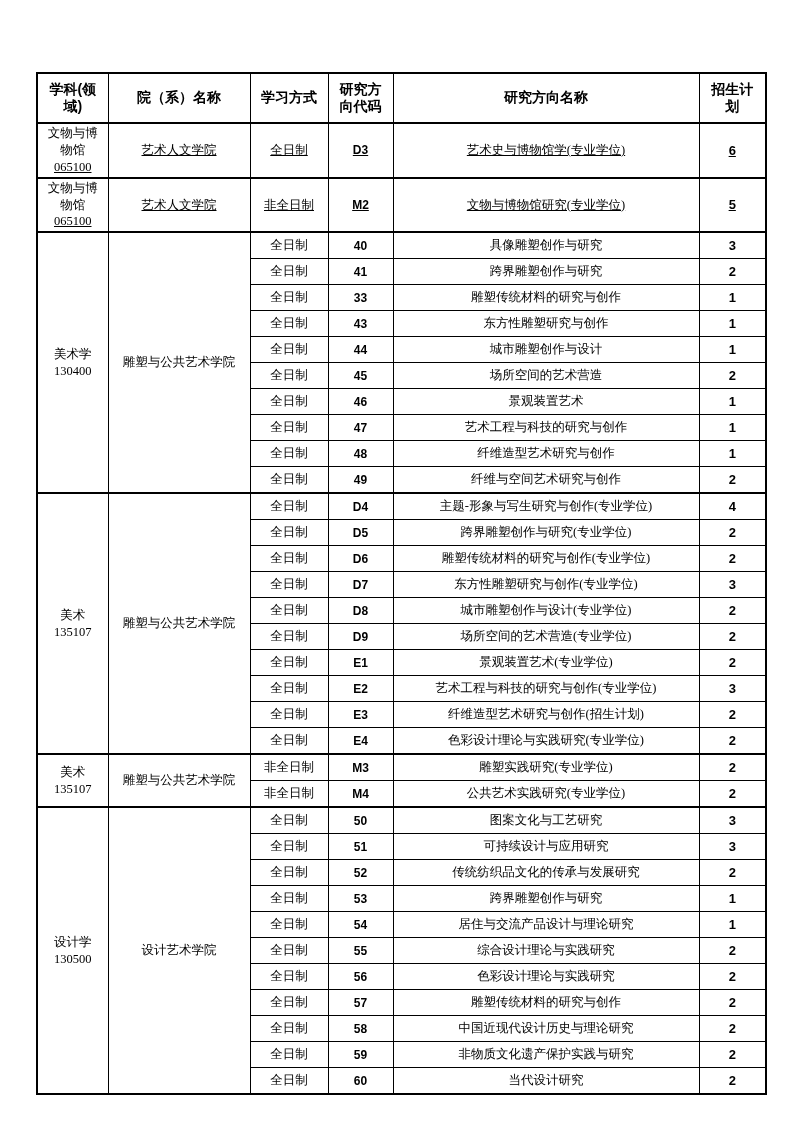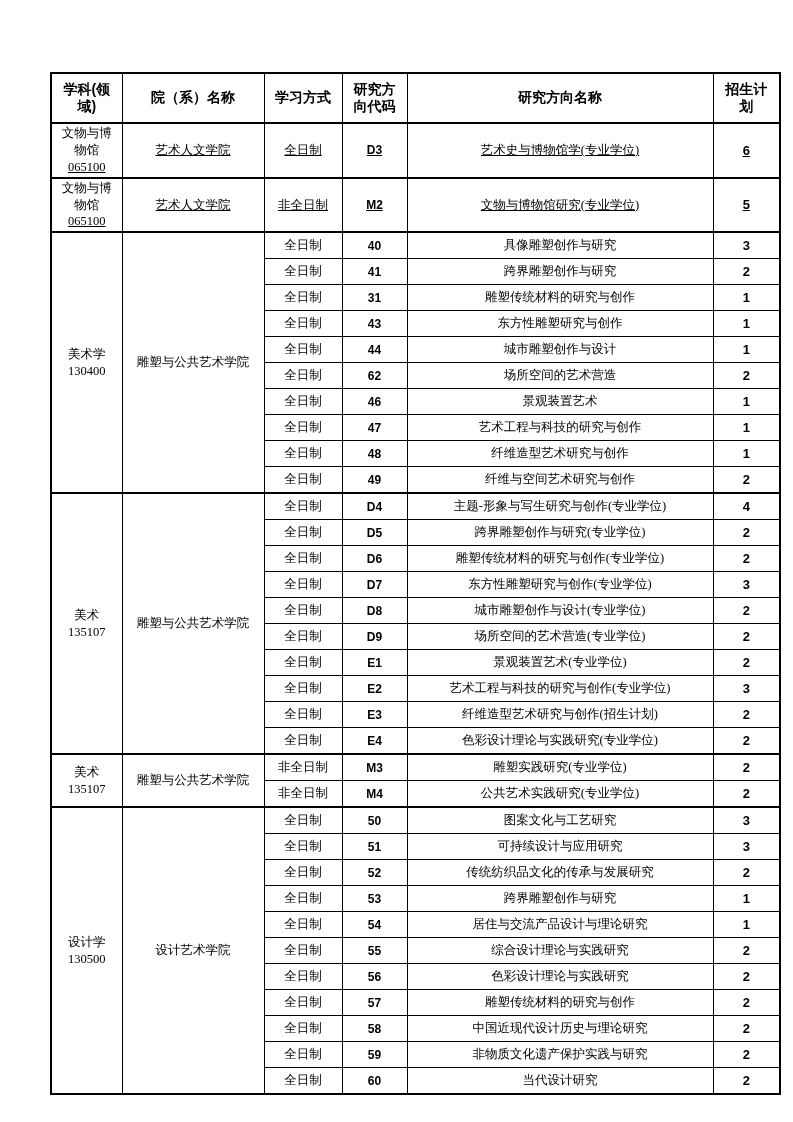--- a/index.html
+++ b/index.html
@@ -9,21 +9,21 @@
   }
   body {
     width: 793px;
     height: 1122px;
     position: relative;
     font-family: "Liberation Serif", "DejaVu Serif", serif;
     color: #000000;
   }
   .table-wrap {
     position: absolute;
-    left: 50px;
+    left: 36px;
     top: 72px;
     width: 665px;
   }
   table {
     width: 729px;
     border-collapse: collapse;
     table-layout: fixed;
     border: 2px solid #000000;
   }
   th, td {
@@ -124,39 +124,39 @@
           <td class="plan-cell">3</td>
         </tr>
         <tr>
           <td class="mode-cell">全日制</td>
           <td class="code-cell">41</td>
           <td class="name-cell">跨界雕塑创作与研究</td>
           <td class="plan-cell">2</td>
         </tr>
         <tr>
           <td class="mode-cell">全日制</td>
-          <td class="code-cell">31</td>
+          <td class="code-cell">33</td>
           <td class="name-cell">雕塑传统材料的研究与创作</td>
           <td class="plan-cell">1</td>
         </tr>
         <tr>
           <td class="mode-cell">全日制</td>
           <td class="code-cell">43</td>
           <td class="name-cell">东方性雕塑研究与创作</td>
           <td class="plan-cell">1</td>
         </tr>
         <tr>
           <td class="mode-cell">全日制</td>
           <td class="code-cell">44</td>
           <td class="name-cell">城市雕塑创作与设计</td>
           <td class="plan-cell">1</td>
         </tr>
         <tr>
           <td class="mode-cell">全日制</td>
-          <td class="code-cell">62</td>
+          <td class="code-cell">45</td>
           <td class="name-cell">场所空间的艺术营造</td>
           <td class="plan-cell">2</td>
         </tr>
         <tr>
           <td class="mode-cell">全日制</td>
           <td class="code-cell">46</td>
           <td class="name-cell">景观装置艺术</td>
           <td class="plan-cell">1</td>
         </tr>
         <tr>

